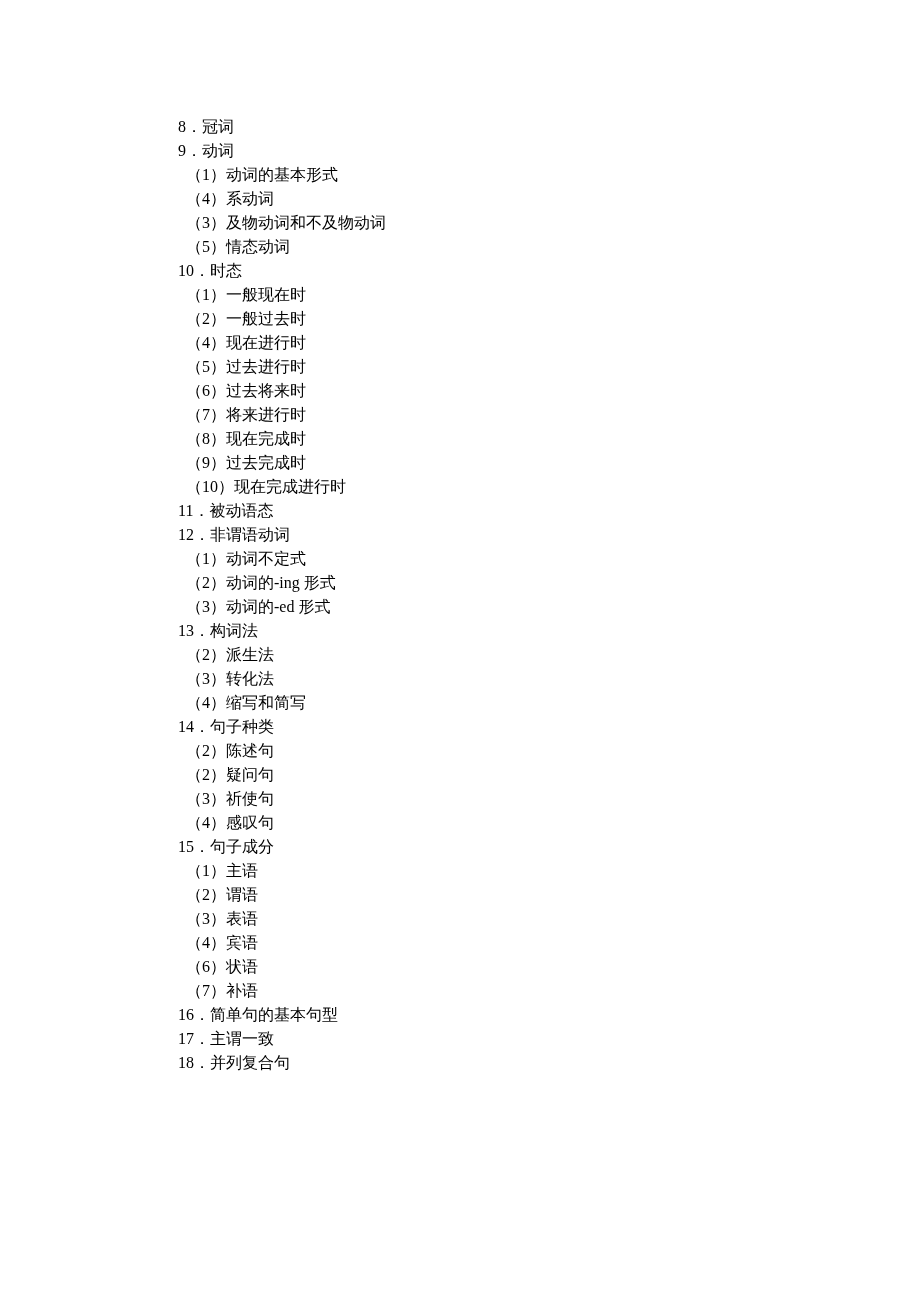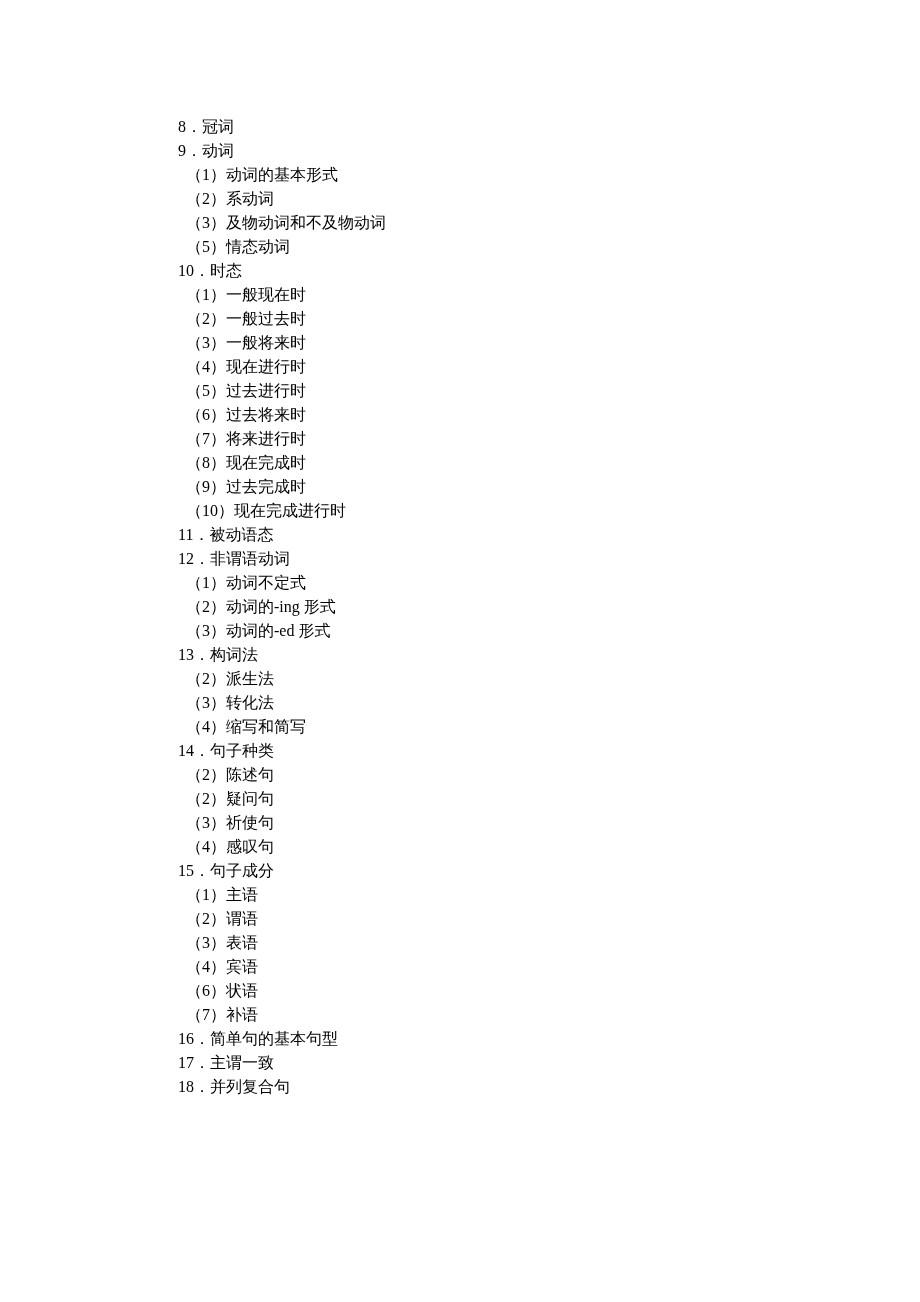--- a/index.html
+++ b/index.html
@@ -26,27 +26,26 @@
   }
 </style>
 </head>
 <body>
 
 <div class="page">
   <div id="list">
       <p class="line">8．冠词</p>
       <p class="line">9．动词</p>
       <p class="line sub">（1）动词的基本形式</p>
-      <p class="line sub">（2）系动词</p>
+      <p class="line sub">（4）系动词</p>
       <p class="line sub">（3）及物动词和不及物动词</p>
       <p class="line sub">（5）情态动词</p>
       <p class="line">10．时态</p>
       <p class="line sub">（1）一般现在时</p>
       <p class="line sub">（2）一般过去时</p>
-      <p class="line sub">（3）一般将来时</p>
       <p class="line sub">（4）现在进行时</p>
       <p class="line sub">（5）过去进行时</p>
       <p class="line sub">（6）过去将来时</p>
       <p class="line sub">（7）将来进行时</p>
       <p class="line sub">（8）现在完成时</p>
       <p class="line sub">（9）过去完成时</p>
       <p class="line sub">（10）现在完成进行时</p>
       <p class="line">11．被动语态</p>
       <p class="line">12．非谓语动词</p>
       <p class="line sub">（1）动词不定式</p>

